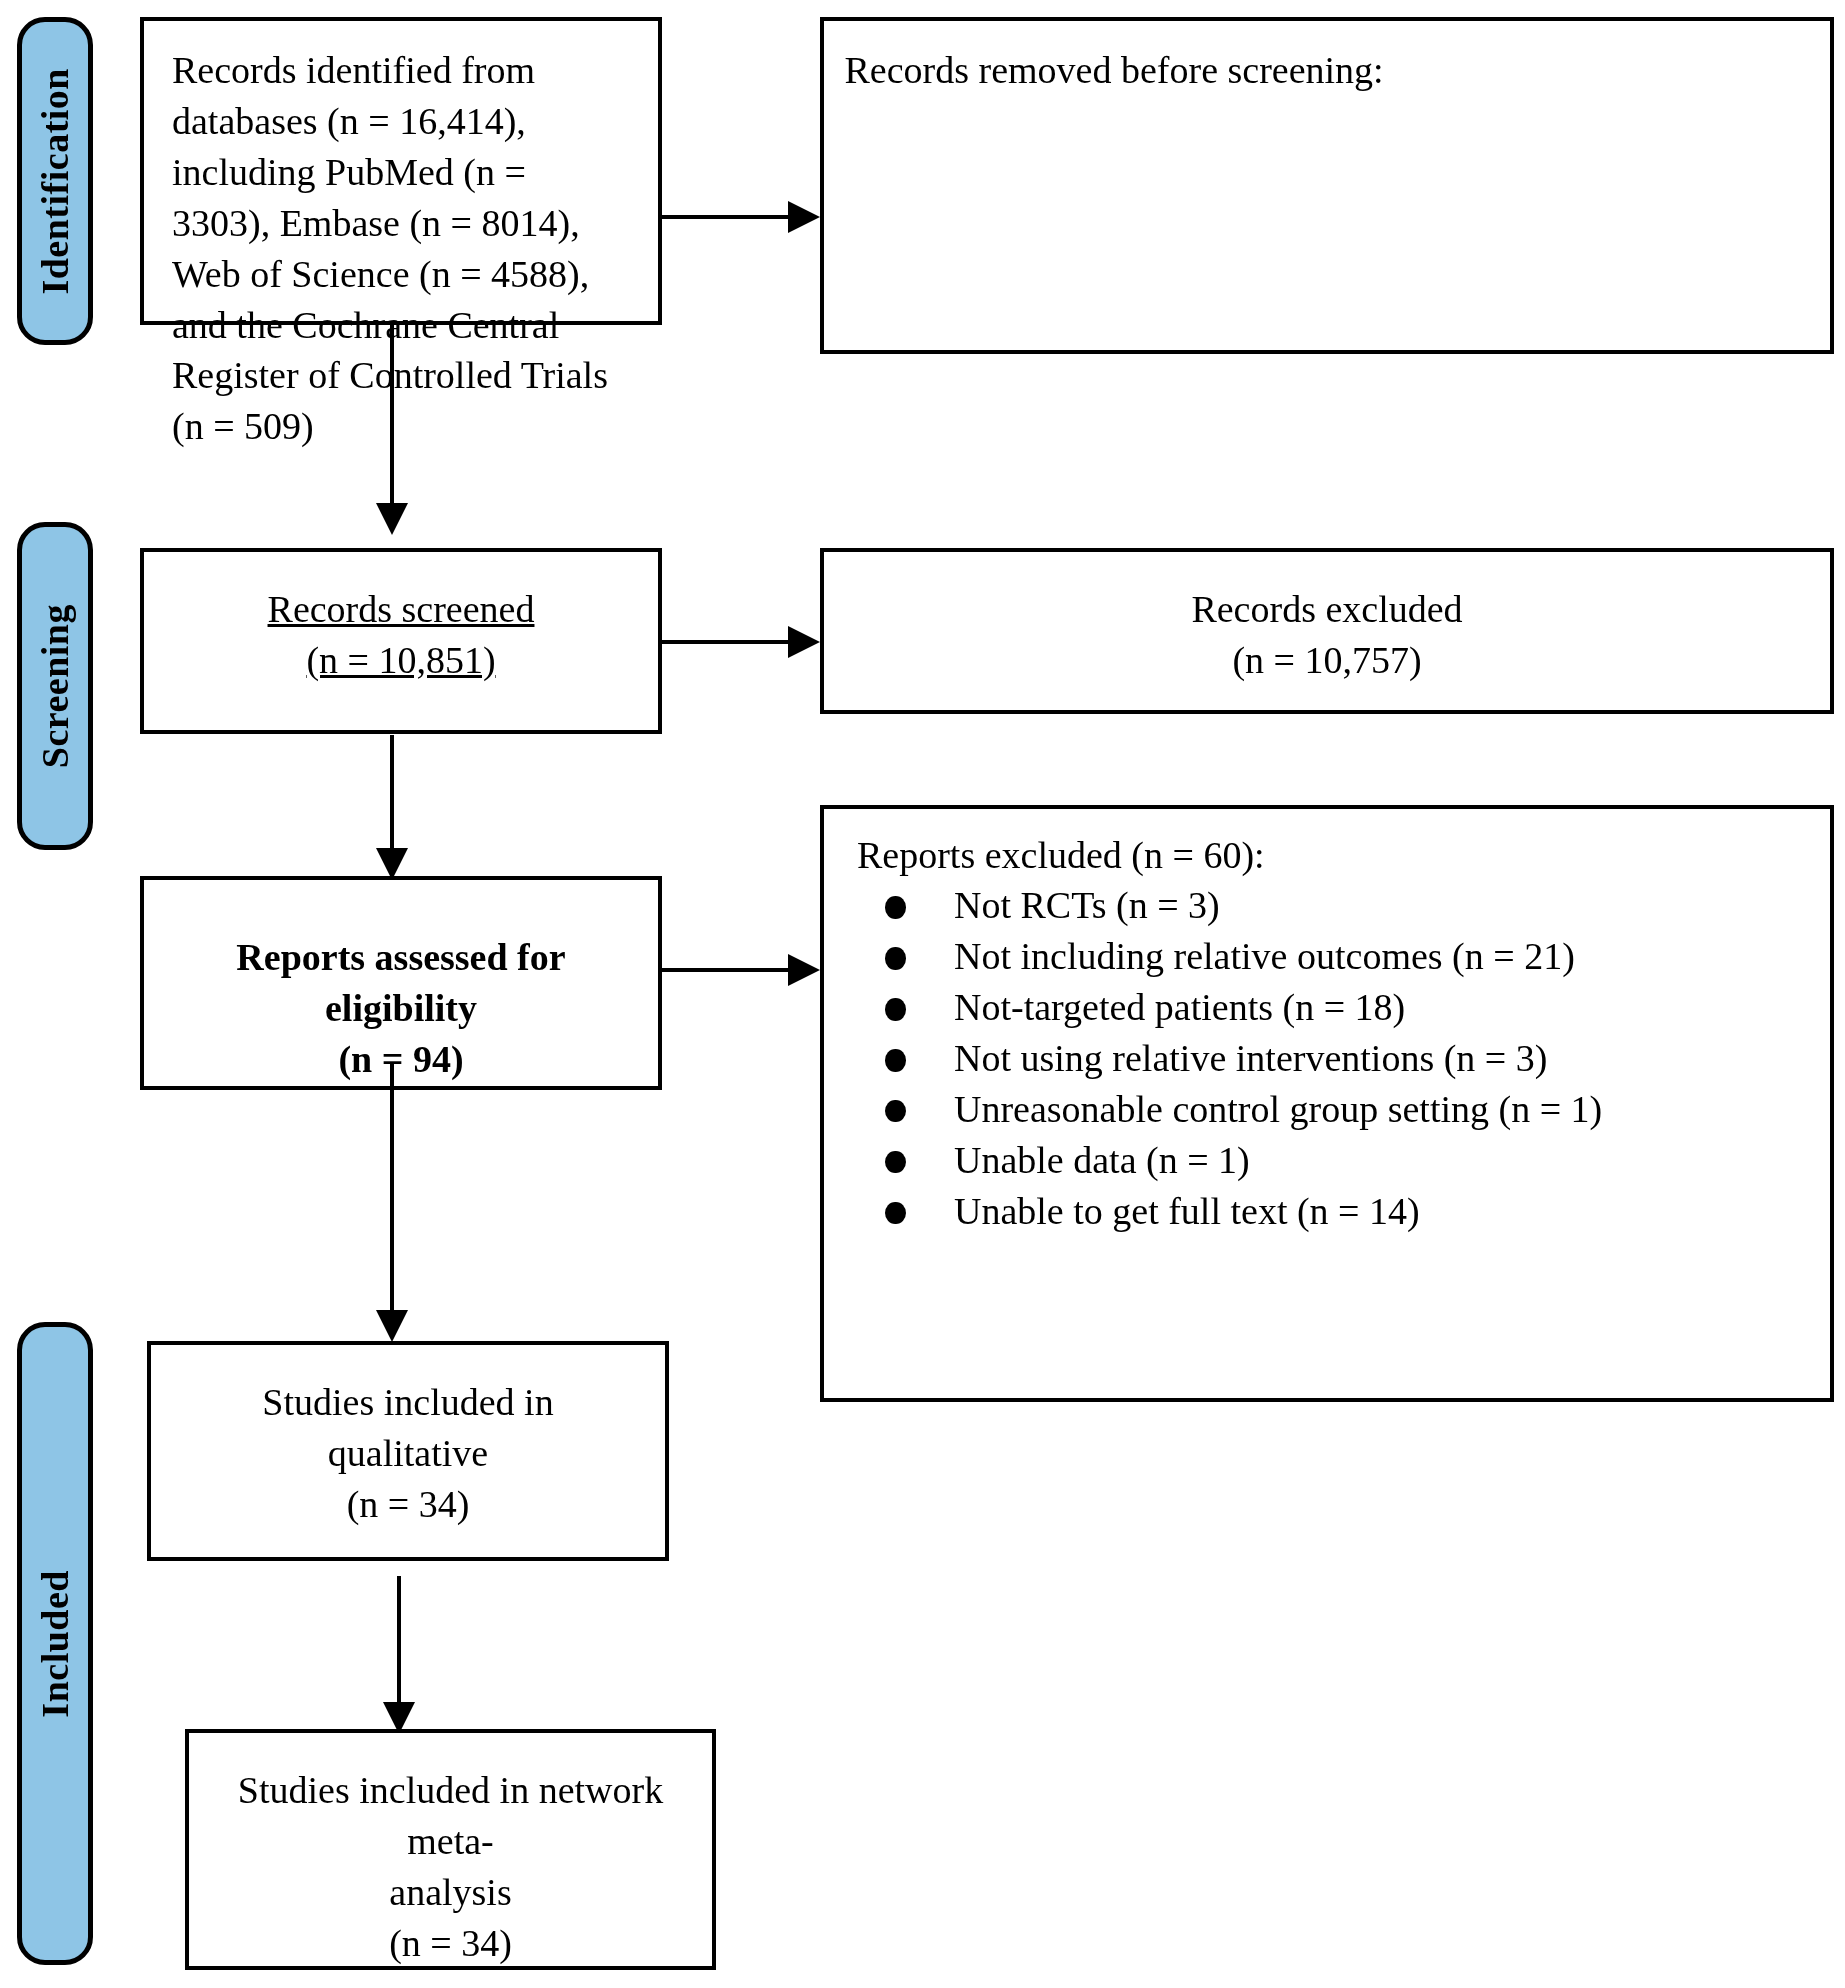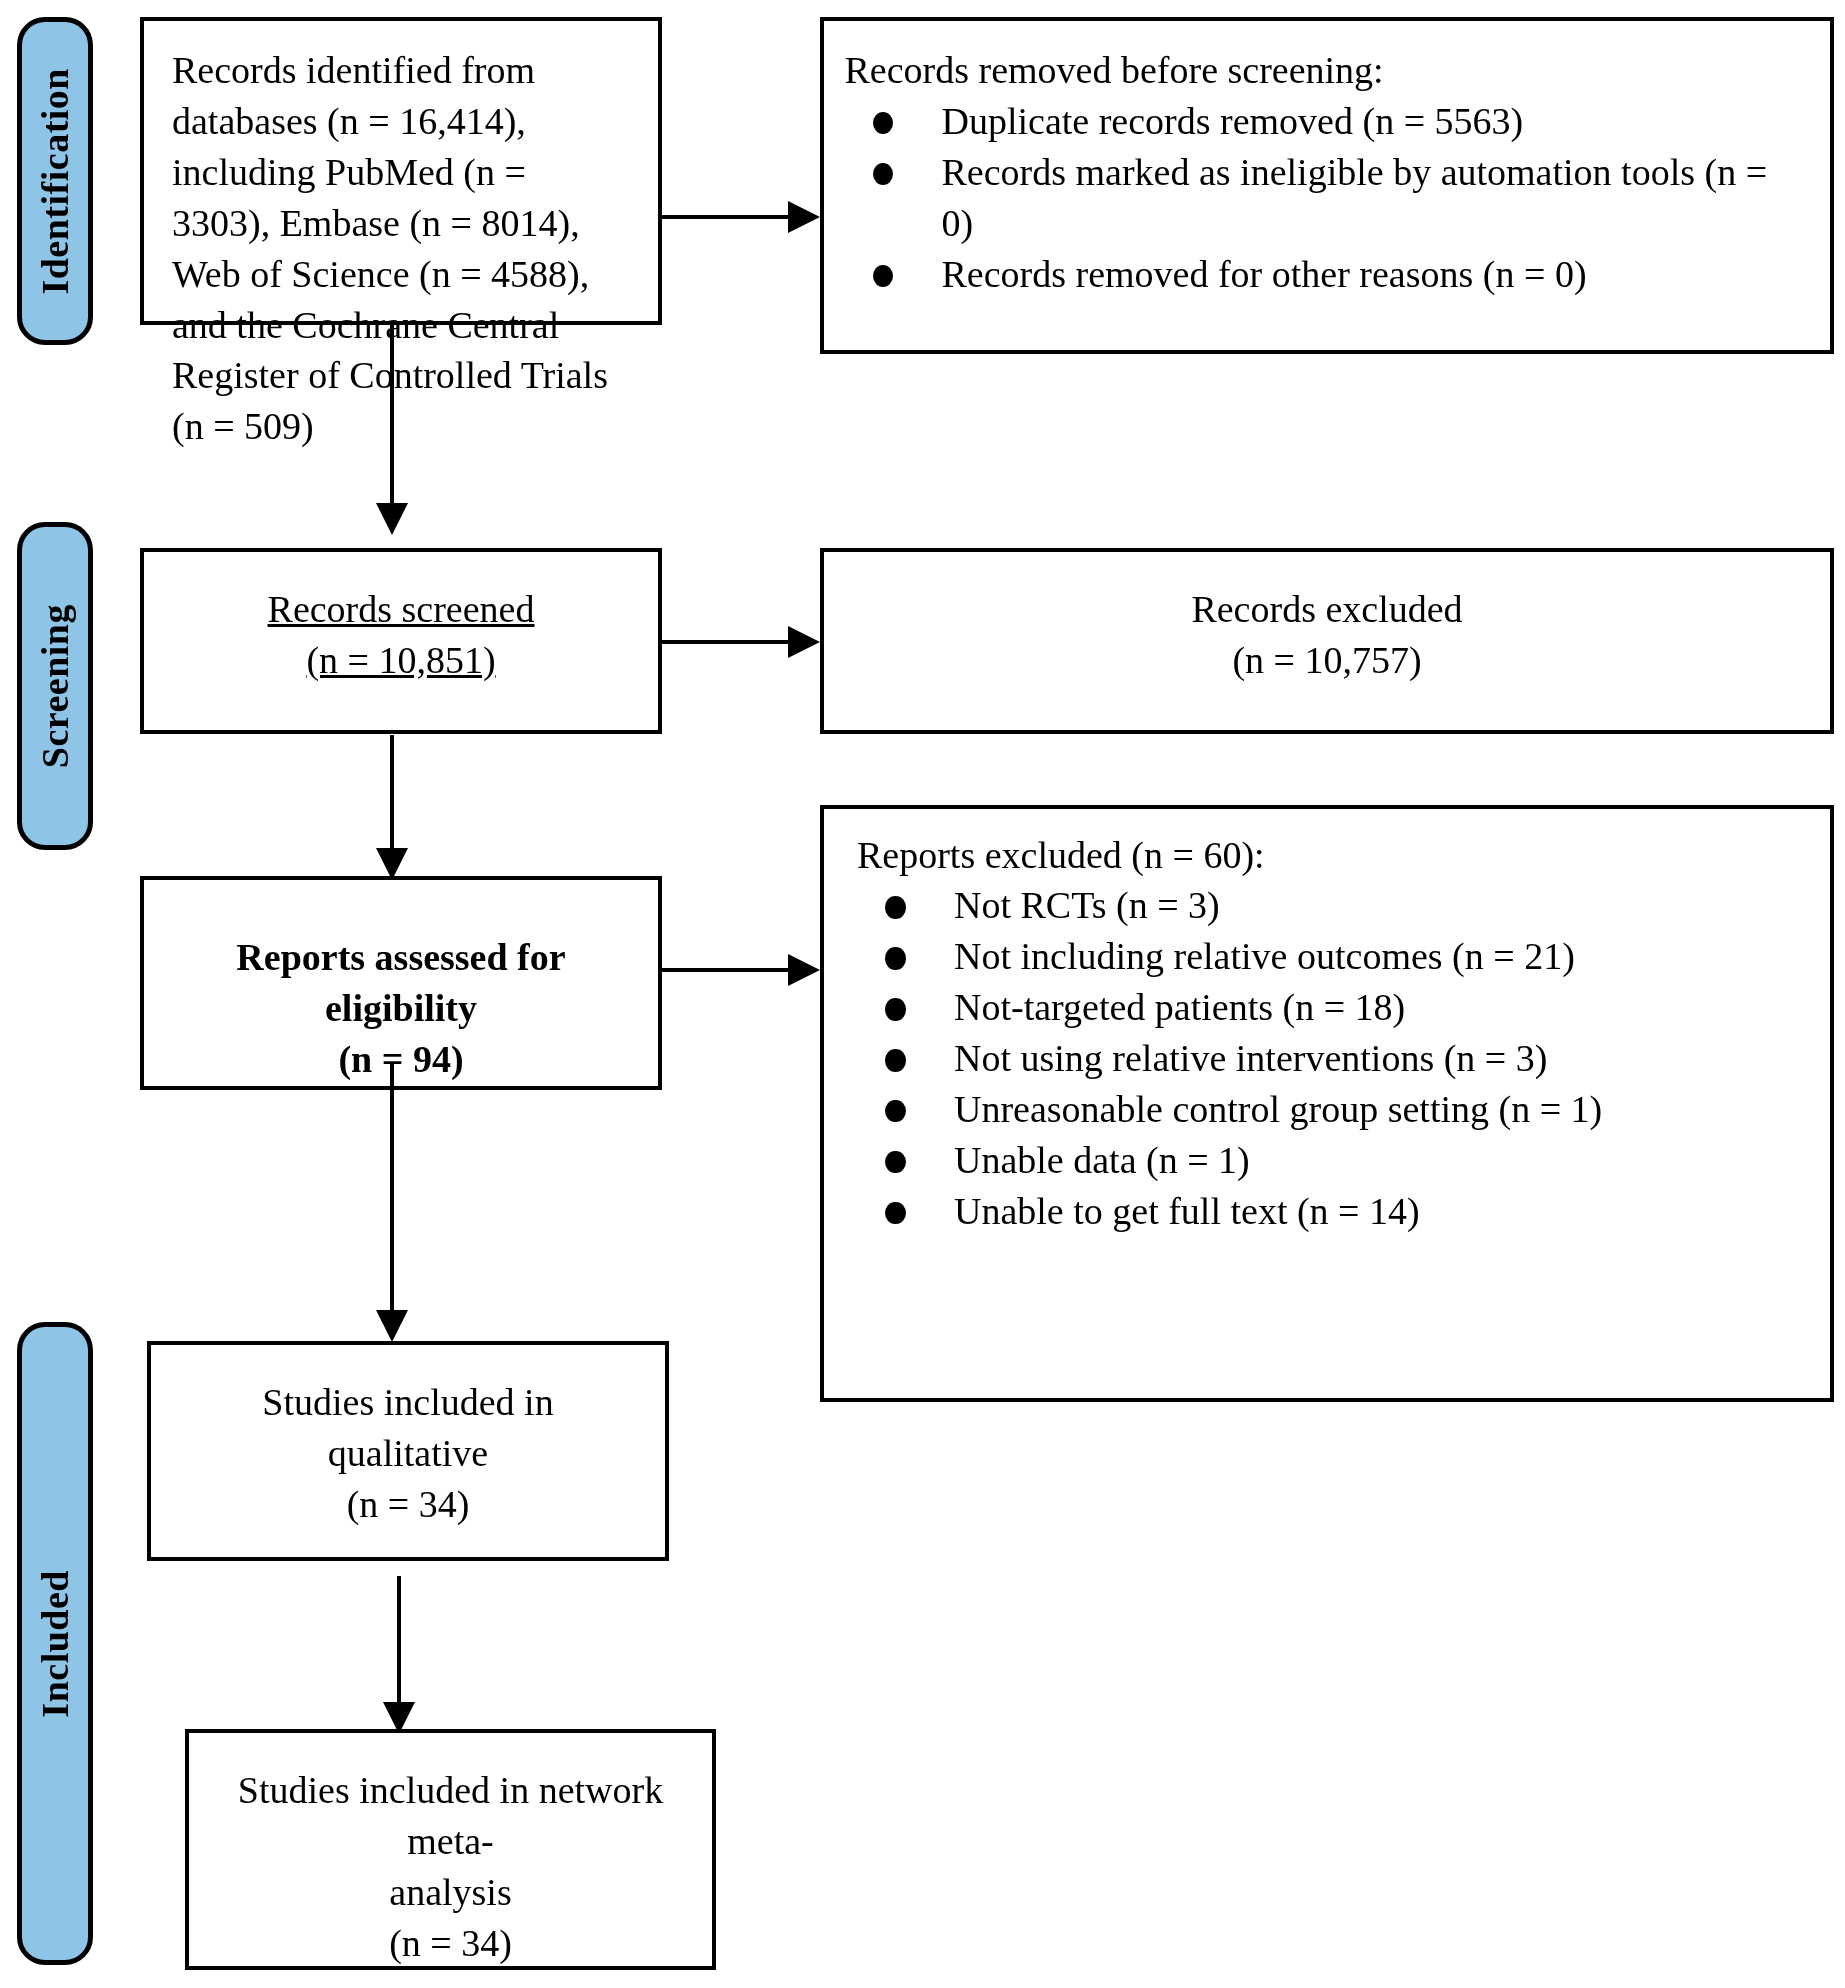--- a/index.html
+++ b/index.html
@@ -126,39 +126,34 @@
   <div class="stage-bar" style="left:17px; top:1322px; width:76px; height:643px;">
     <span class="stage-label">Included</span>
   </div>
 
   <div class="node-box" style="left:140px; top:17px; width:522px; height:308px;">
     <div class="node-text left">Records identified from databases (n = 16,414), including PubMed (n = 3303), Embase (n = 8014), Web of Science (n = 4588), and the Cochrane Central Register of Controlled Trials (n = 509)</div>
   </div>
 
   <div class="node-box" style="left:820px; top:17px; width:1014px; height:337px; padding-left:20.5px; padding-right:24px;">
     <div class="node-text left">Records removed before screening:</div>
-    <ul class="bullets">
-      <li>Duplicate records removed (n = 5563)</li>
-      <li>Records marked as ineligible by automation tools (n = 0)</li>
-      <li>Records removed for other reasons (n = 0)</li>
-    </ul>
   </div>
 
   <div class="h-line" style="left:662px; top:215px; width:128px;"></div>
   <div class="arrow-right" style="left:788px; top:201px;"></div>
 
   <div class="v-line" style="left:390px; top:324px; height:182px;"></div>
   <div class="arrow-down" style="left:376px; top:503px;"></div>
 
   <div class="node-box" style="left:140px; top:548px; width:522px; height:186px; padding-top:32px;text-decoration:underline;">
     <div class="node-text center">Records screened</div>
     <div class="node-text center">(n = 10,851)</div>
   </div>
 
-  <div class="node-box" style="left:820px; top:548px; width:1014px; height:186px; padding-top:32px;">
+  <div class="node-box" style="left:820px; top:548px; width:1014px; height:166px; padding-top:32px;">
     <div class="node-text center">Records excluded</div>
     <div class="node-text center">(n = 10,757)</div>
   </div>
 
   <div class="h-line" style="left:662px; top:640px; width:128px;"></div>
   <div class="arrow-right" style="left:788px; top:626px;"></div>
 
   <div class="v-line" style="left:390px; top:735px; height:117px;"></div>
   <div class="arrow-down" style="left:376px; top:848px;"></div>
 

